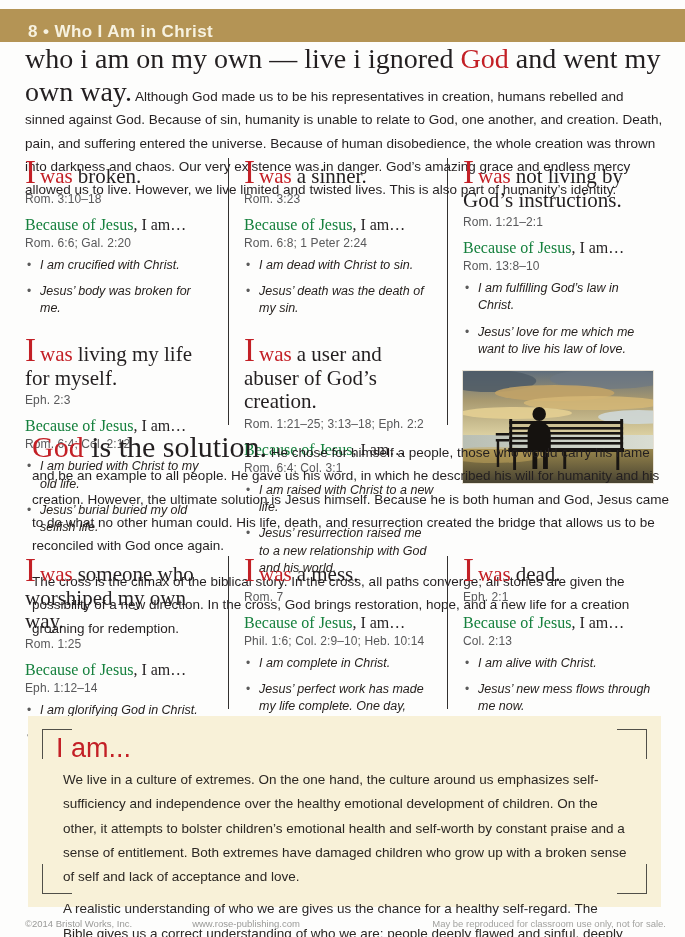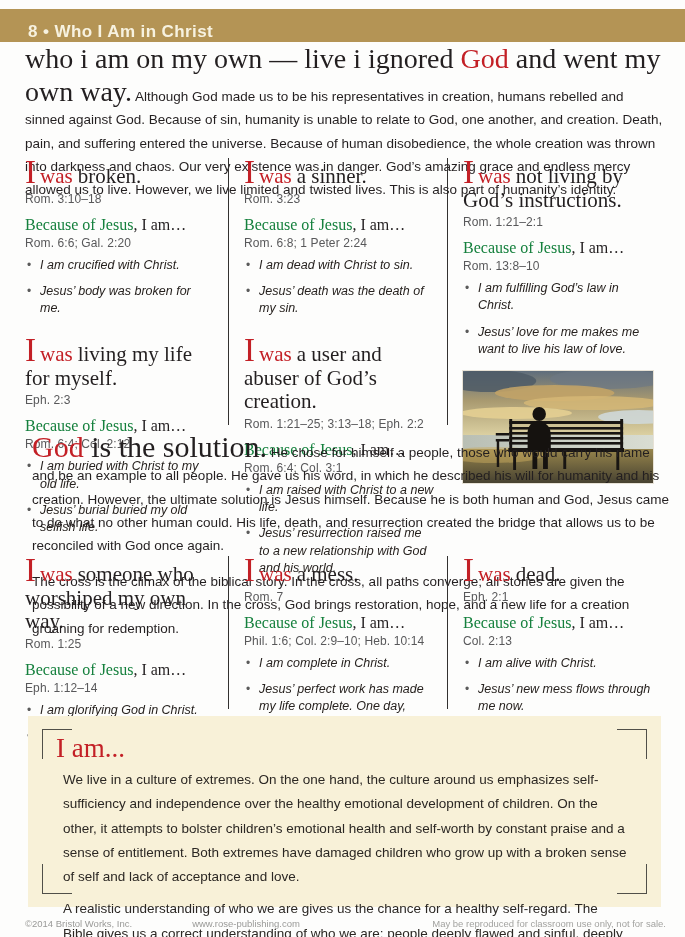--- a/index.html
+++ b/index.html
@@ -61,21 +61,21 @@
   .iam-box {
     position:absolute; top:716px; left:28px; width:633px; height:191px;
     background:#f8f1d8; padding:17px 34px 10px 28px;
   }
   .corner { position:absolute; width:30px; height:30px; }
   .corner.tl { top:13px; left:14px;  border-top:1.6px solid #504f49; border-left:1.6px solid #504f49; }
   .corner.tr { top:13px; right:14px; border-top:1.6px solid #504f49; border-right:1.6px solid #504f49; }
   .corner.bl { bottom:13px; left:14px;  border-bottom:1.6px solid #504f49; border-left:1.6px solid #504f49; }
   .corner.br { bottom:13px; right:14px; border-bottom:1.6px solid #504f49; border-right:1.6px solid #504f49; }
   .iam-title {
-    font-family:Liberation Serif, serif; font-weight:normal;
+    font-family:Liberation Sans, sans-serif; font-weight:normal;
     font-size:27px; color:#c32026; margin-bottom:4px;
   }
   .iam-box p { font-size:13.5px; line-height:1.8; color:#2b2723; margin-left:7px; margin-bottom:8px; }
   
   .footer {
     position:absolute; top:918px; left:25px; width:641px;
     display:flex; align-items:flex-start; font-size:9.5px; color:#9a9a98;
   }
   .footer .web { margin-left:60px; }
   .footer .license { margin-left:auto; color:#a3a3a0; }
@@ -131,21 +131,21 @@
         <div class="bullet"><span>Jesus’ resurrection raised me to a new relationship with God and his world.</span></div>
       </article>
     </div>
     <div class="col">
       <article class="card">
         <h3 class="card-title"><span class="cap">I</span><span class="lead">was</span><span class="rest">not living by God’s instructions.</span></h3>
         <div class="ref">Rom. 1:21–2:1</div>
         <div class="because"><span class="b-red">Because of Jesus</span><span>, I am…</span></div>
         <div class="ref tight">Rom. 13:8–10</div>
         <div class="bullet"><span>I am fulfilling God’s law in Christ.</span></div>
-        <div class="bullet"><span>Jesus’ love for me makes me want to live his law of love.</span></div>
+        <div class="bullet"><span>Jesus’ love for me which me want to live his law of love.</span></div>
       </article>
 
       <svg class="photo" viewBox="0 0 197 112" preserveAspectRatio="none">
         <defs>
           <linearGradient id="sky" x1="0" y1="0" x2="0" y2="1">
             <stop offset="0" stop-color="#5f6d7c"></stop>
             <stop offset="0.45" stop-color="#a99a70"></stop>
             <stop offset="1" stop-color="#ded3a4"></stop>
           </linearGradient>
           <linearGradient id="sea" x1="0" y1="0" x2="1" y2="0">

